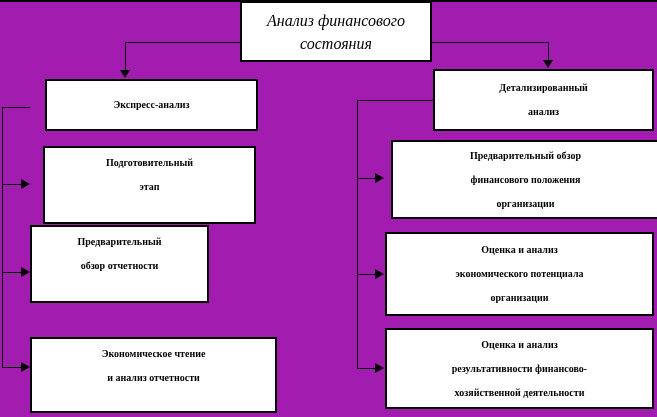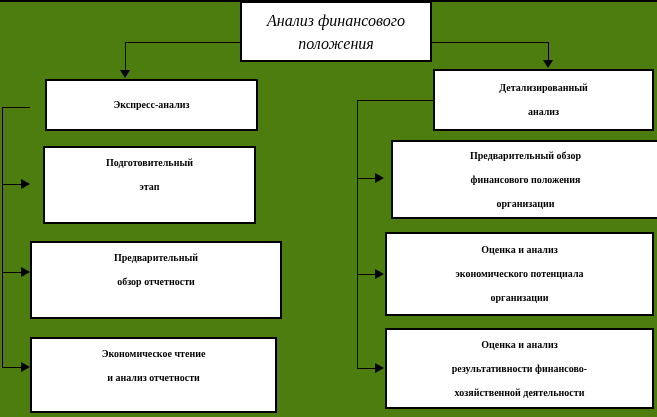--- a/index.html
+++ b/index.html
@@ -1,19 +1,19 @@
 <!DOCTYPE html>
 <html><head>
 <meta charset="utf-8">
 <style>
   html,body{margin:0;padding:0;}
   .canvas{
     position:relative;
     width:657px;height:417px;
-    background:#4d7c0f;
+    background:#a21caf;
     overflow:hidden;
     font-family:"Liberation Serif", serif;
   }
   .topline{position:absolute;left:0;top:0;width:657px;height:2px;background:#000;}
   .box{
     position:absolute;
     background:#ffffff;
     border:2px solid #000000;
     box-sizing:border-box;
     display:flex;flex-direction:column;
@@ -34,38 +34,38 @@
   .arrow-down{position:absolute;width:0;height:0;
     border-left:5px solid transparent;border-right:5px solid transparent;
     border-top:8px solid #000000;}
   .arrow-right{position:absolute;width:0;height:0;
     border-top:5px solid transparent;border-bottom:5px solid transparent;
     border-left:9px solid #000000;}
 
   
   .l-header{left:45px;top:79px;width:213px;height:52px;}
   .l-s1{left:30px;top:146px;width:213px;height:78px;margin-left:13px;}
-  .l-s2{left:30px;top:241px;width:252px;height:78px;}
+  .l-s2{left:30px;top:225px;width:179px;height:78px;}
   .l-s3{left:30px;top:337px;width:247px;height:76px;}
   
   .r-header{left:433px;top:69px;width:221px;height:62px;}
   .r-s1{left:391px;top:140px;width:269px;height:79px;}
   .r-s2{left:385px;top:232px;width:269px;height:84px;}
   .r-s3{left:385px;top:328px;width:269px;height:81px;}
 </style>
 </head>
 <body>
 
 <div class="canvas">
 
   <div class="topline"></div>
 
   <div class="box root">
     <div class="ln">Анализ финансового</div>
-    <div class="ln">положения</div>
+    <div class="ln">состояния</div>
   </div>
 
   <div class="hline" style="left:125px;top:42px;width:115px;height:1px;"></div>
   <div class="vline" style="left:125px;top:42px;width:1px;height:29px;"></div>
   <div class="arrow-down" style="left:120px;top:70px;"></div>
 
   <div class="hline" style="left:432px;top:42px;width:116px;height:1px;"></div>
   <div class="vline" style="left:548px;top:42px;width:1px;height:19px;"></div>
   <div class="arrow-down" style="left:543px;top:60px;"></div>
 

